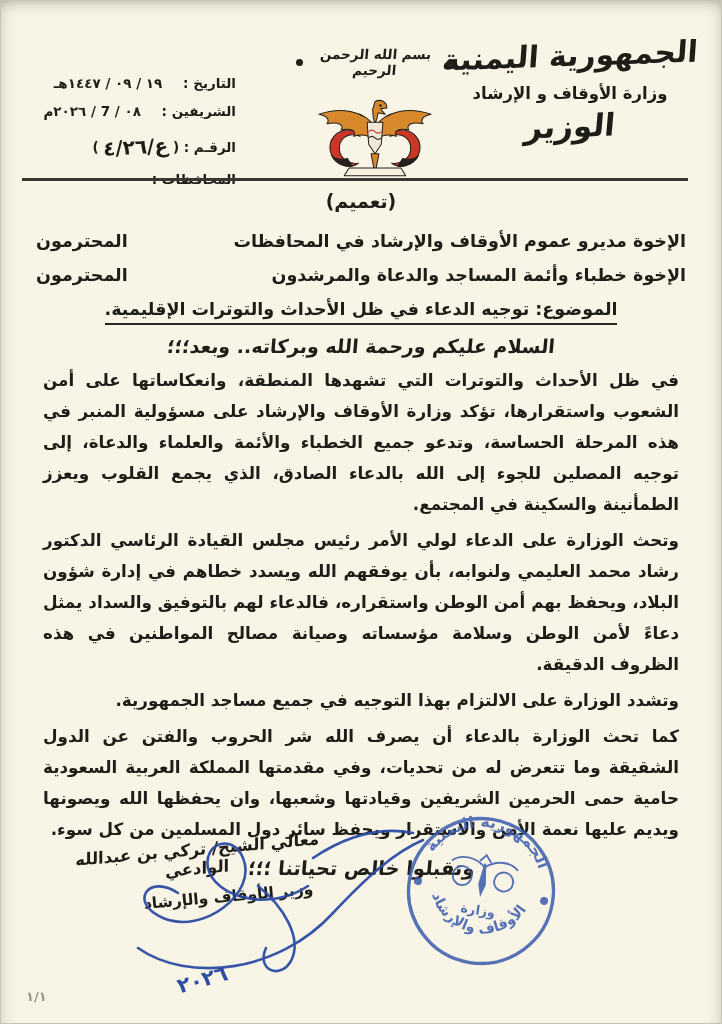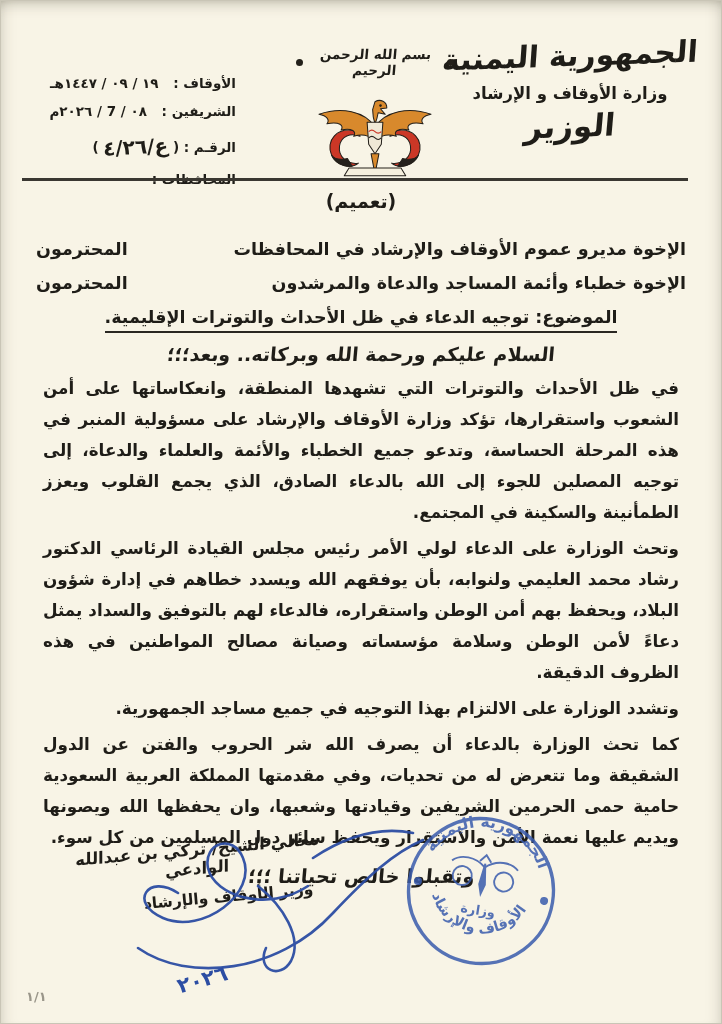--- a/index.html
+++ b/index.html
@@ -22,27 +22,27 @@
   
   .hdr-right{position:absolute;top:38px;right:18px;width:268px;text-align:center;}
   .hdr-right .republic{font-size:30px;font-weight:700;transform:rotate(-2deg) skewX(-6deg);letter-spacing:1px;}
   .hdr-right .ministry{font-size:16.5px;font-weight:700;margin-top:11px;}
   .hdr-right .minister{font-size:31px;font-weight:700;margin-top:5px;transform:rotate(-2deg) skewX(-7deg);}
   .hdr-center{position:absolute;top:46px;left:296px;width:158px;text-align:center;}
   .bismillah{display:flex;align-items:center;justify-content:center;gap:7px;font-size:13.5px;font-weight:700;}
   .bullet{width:7px;height:7px;border-radius:50%;background:#23201a;flex:0 0 auto;}
   .emblem{display:block;margin:4px auto 0;}
   .hdr-left{position:absolute;top:70px;left:22px;width:214px;font-size:13.5px;font-weight:700;line-height:2.05;}
-  .field .fval{margin-right:10px;}
+  .field .fval{margin-right:16px;}
   .handwrit{display:inline-block;font-size:20px;letter-spacing:3px;transform:rotate(-3deg) translateY(2px);font-weight:700;}
   .dots{display:inline-block;width:118px;border-bottom:2px dotted #4a463c;transform:translateY(-4px);margin-right:2px;}
   .hr-sep{position:absolute;top:178px;left:22px;right:34px;border-top:3px solid #3a3731;}
   
   .body{position:absolute;top:188px;right:36px;left:36px;}
-  .circ-title{text-align:center;font-size:19px;font-weight:700;margin:2px 0 20px;}
+  .circ-title{text-align:center;font-size:19px;font-weight:700;margin:2px 0 12px;}
   .addr-row{display:flex;justify-content:space-between;align-items:baseline;font-size:17.5px;font-weight:700;line-height:1.95;}
   .subject{text-align:center;margin:7px 0 8px;font-size:17.5px;font-weight:700;}
   .subject .u{display:inline-block;border-bottom:2px solid #2a2722;padding-bottom:4px;}
   .salutation{text-align:center;font-size:19px;margin:10px 0 8px;}
   .salutation span{display:inline-block;}
   p.par{font-size:16.8px;font-weight:700;line-height:31px;text-align:justify;margin:0 7px 5px;}
   .closing{text-align:center;font-size:19.5px;margin-top:12px;}
   .closing span{display:inline-block;}
   
   .sig-block{position:absolute;left:46px;top:840px;width:305px;text-align:center;transform:rotate(-5deg);}
@@ -83,21 +83,21 @@
         <path d="M77,62 q4,-4 8,0 t8,0" fill="none" stroke="#cb3726" stroke-width="1.6"></path>
         <path d="M77,70 q4,-4 8,0 t8,0" fill="none" stroke="#24201b" stroke-width="1.4"></path>
         <path d="M80,90 L85,116 L90,90 Z" fill="#d8892c"></path>
         <path d="M52,108 L118,108 L124,118 L46,118 Z" fill="#f6f0de"></path>
       </g>
     </svg>
   </div>
 
   <div class="hdr-left">
     <div class="field">
-      <span class="flabel">الأوقاف :</span>
+      <span class="flabel">التاريخ :</span>
       <span class="fval">١٩ / ٠٩ / ١٤٤٧هـ</span>
     </div>
     <div class="field">
       <span class="flabel">الشريفين :</span>
       <span class="fval">٠٨ / 7 / ٢٠٢٦م</span>
     </div>
     <div class="field">
       <span class="flabel">الرقـم :</span>
       <span>(</span>
       <span class="handwrit">ع/٤/٢٦</span>

